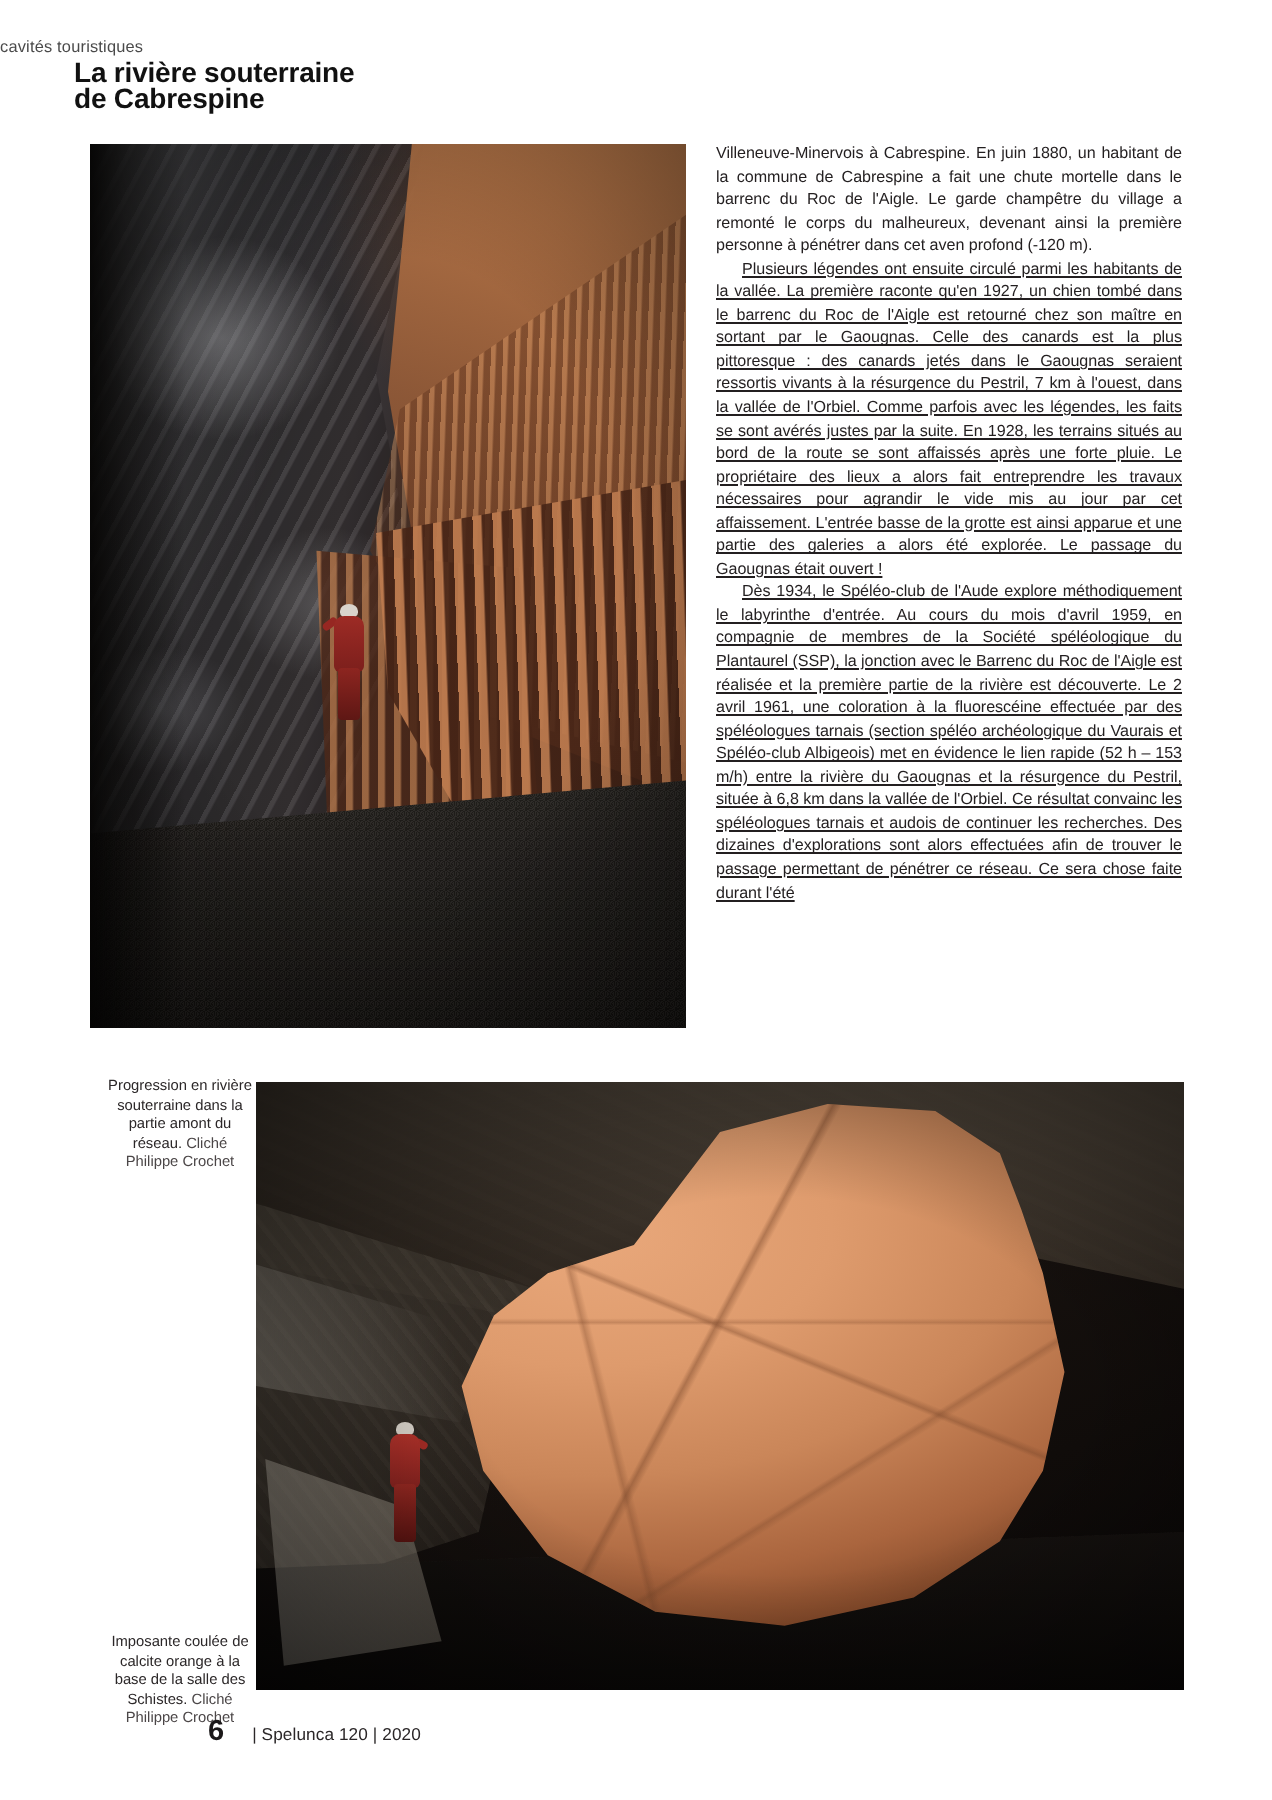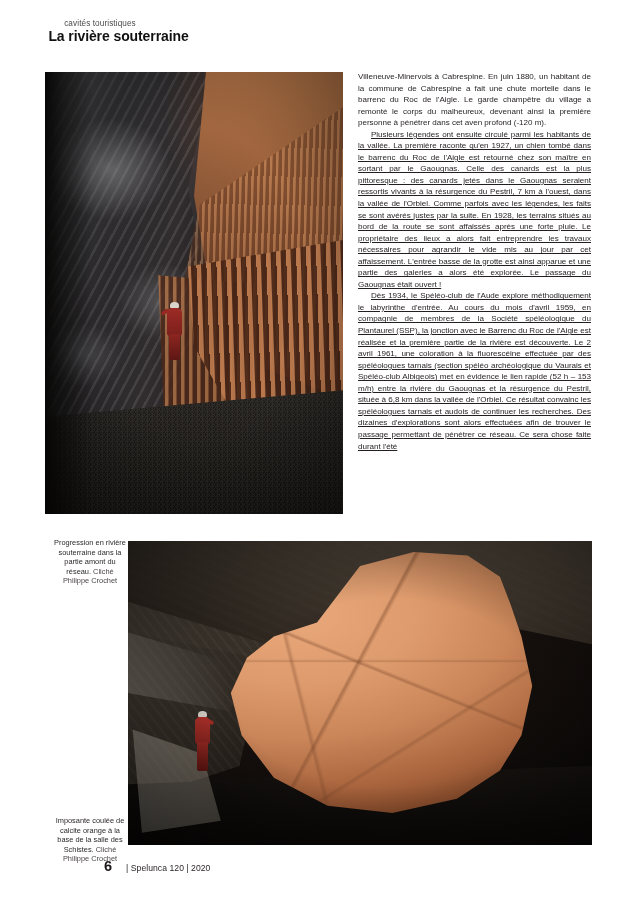--- a/index.html
+++ b/index.html
@@ -15,21 +15,21 @@
     font-family: "Liberation Sans", sans-serif;
     color: #231f20;
   }
 
   
   #header {
     position: absolute;
     left: 0;
     top: 18px;
     width: 200px;
-    text-align: center;
+    text-align: left;
   }
   #rubric {
     font-size: 8.2px;
     letter-spacing: 0.1px;
     color: #4a4a4a;
     line-height: 11px;
     font-weight: 400;
   }
   #headline {
     font-size: 14px;
@@ -283,20 +283,21 @@
     letter-spacing: 0.05px;
   }
 </style>
 </head>
 <body>
 
 <div id="header">
   <div id="rubric">cavités touristiques</div>
   <div id="headline">
     <div>La rivière souterraine</div>
+    <div>de Cabrespine</div>
   </div>
 </div>
 
 <figure class="photo" id="photo-top" style="margin:0;">
   <div class="layer" id="p1-base"></div>
   <div class="layer" id="p1-rock"></div>
   <div class="layer" id="p1-rock2"></div>
   <div class="layer" id="p1-flow"></div>
   <div class="layer" id="p1-drape"></div>
   <div class="layer" id="p1-stal"></div>

